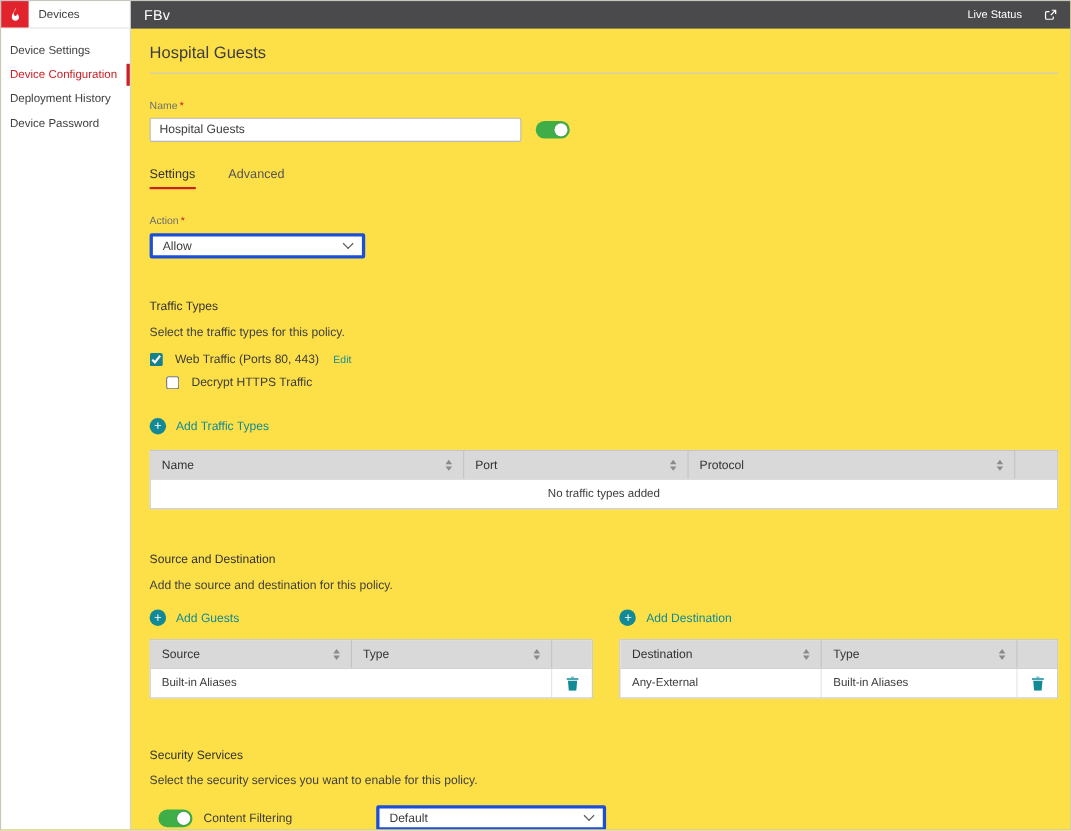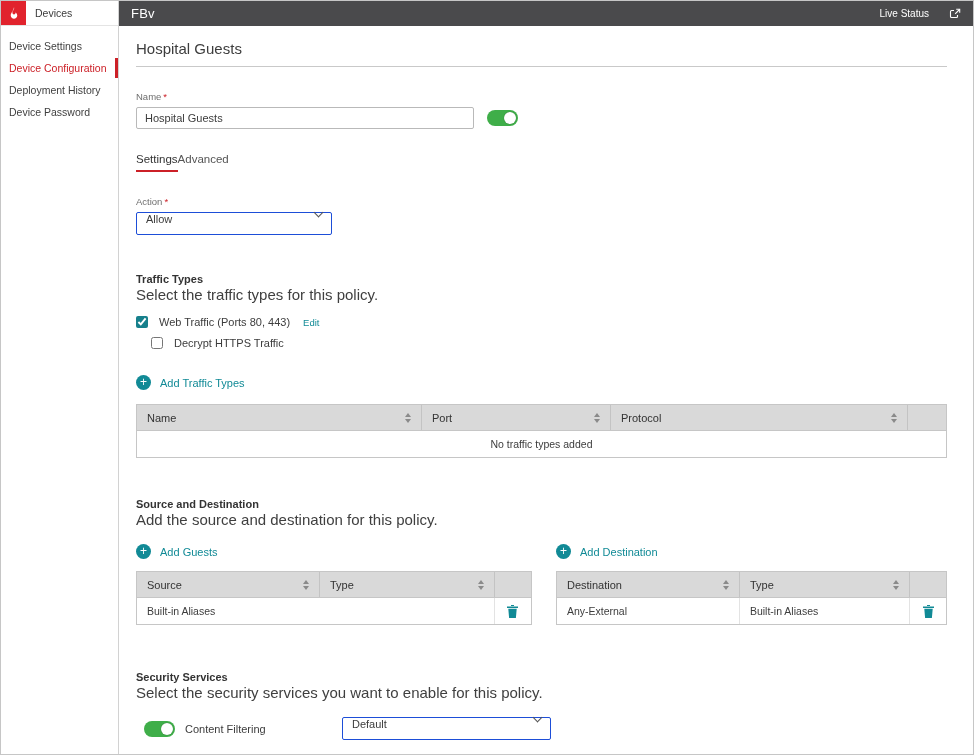--- a/index.html
+++ b/index.html
@@ -1,61 +1,61 @@
 <!DOCTYPE html>
 <html style="--accent-red: #cc2027; --logo-red: #e1232d; --teal: #118a96; --green: #3fae49; --topbar-bg: #4a4a4c; --table-header-bg: #d9d9d9;"><head>
 <meta charset="utf-8">
 <style>
   *{box-sizing:border-box;margin:0;padding:0}
   html,body{background:#eaeaea}
   body{font-family:"Liberation Sans","DejaVu Sans",sans-serif}
-  .app{width:974px;height:755px;display:flex;background:#ffffff;border:1px solid #c6c6c6;overflow:hidden}
+  .app{width:974px;height:755px;display:flex;background:#fde047;border:1px solid #c6c6c6;overflow:hidden}
 
   
   .sidebar{flex:0 0 118px;width:118px;border-right:1px solid #d2d2d2;display:flex;flex-direction:column;background:#fff}
   .sidebar-header{height:25px;flex:0 0 25px;display:flex;align-items:stretch;border-bottom:1px solid #e4e4e4}
   .logo{flex:0 0 25px;width:25px;background:var(--logo-red,#e1232d);display:flex;align-items:center;justify-content:center;cursor:pointer}
   .sidebar-header-label{font-size:10.5px;color:#3c3c3c;display:flex;align-items:center;padding-left:9px}
   .nav{padding-top:9px}
   .nav-item{font-size:10.5px;color:#3f3f3f;padding:5px 8px;cursor:pointer;position:relative}
   .nav-item.active{color:var(--accent-red,#cc2027)}
   .nav-item.active::after{content:"";position:absolute;right:0;top:1px;bottom:1px;width:3px;background:var(--accent-red,#cc2027)}
 
   
   .main{flex:1;display:flex;flex-direction:column;min-width:0}
   .topbar{height:25px;flex:0 0 25px;background:var(--topbar-bg,#4a4a4c);color:#fff;display:flex;align-items:center;padding:0 12px}
   .topbar-title{font-size:13px;letter-spacing:.2px}
   .topbar-spacer{flex:1}
   .live-status{display:flex;align-items:center;gap:20px;font-size:10px;color:#fff;cursor:pointer}
 
   
-  .content{flex:1;padding:14px 26px 0 17px;overflow:hidden}
+  .content{flex:1;padding:14px 11px 0 17px;overflow:hidden}
   .page-title{font-size:15px;font-weight:400;color:#3d3d3d}
   .title-rule{border:none;border-top:1px solid #c9c9c9;margin-top:9px}
 
   .field-label{font-size:9.5px;color:#6e6e6e;margin-top:24px}
   .req{color:var(--accent-red,#cc2027);margin-left:2px}
   .name-row{display:flex;align-items:center;gap:13px;margin-top:5px}
   .text-input{width:338px;height:22px;border:1px solid #b9b9b9;border-radius:2px;padding:0 8px;font-size:11px;color:#3c3c3c;font-family:inherit;outline:none}
 
   .toggle{width:31px;height:16px;border-radius:9px;background:var(--green,#3fae49);position:relative;display:inline-block;cursor:pointer;flex:0 0 auto}
   .toggle .knob{position:absolute;right:2px;top:2px;width:12px;height:12px;border-radius:50%;background:#fff;box-shadow:0 0 1px rgba(0,0,0,.45)}
 
-  .tabs{display:flex;margin-top:24px}
+  .tabs{display:flex;gap:30px;margin-top:24px}
   .tab{font-size:11.5px;color:#555;padding-bottom:5px;cursor:pointer}
   .tab.active{color:#333;border-bottom:2px solid var(--accent-red,#cc2027)}
 
-  .select-box{width:196px;height:23px;border:1px solid #1d4ed8;border-radius:2px;display:flex;align-items:flex-start;justify-content:space-between;padding:0 9px;font-size:11px;color:#3c3c3c;margin-top:5px;cursor:pointer;background:#fff}
+  .select-box{width:196px;height:23px;border:3px solid #1d4ed8;border-radius:2px;display:flex;align-items:center;justify-content:space-between;padding:0 9px;font-size:11px;color:#3c3c3c;margin-top:5px;cursor:pointer;background:#fff}
   .chevron{width:7px;height:7px;border-right:1.5px solid #555;border-bottom:1.5px solid #555;transform:rotate(45deg);margin-top:-4px;flex:0 0 auto}
 
   .section-traffic{margin-top:38px}
   .section-sd{margin-top:40px}
   .section-security{margin-top:46px}
-  .section-heading{font-size:11px;font-weight:bold;color:#333}
-  .section-desc{font-size:15px;color:#3f3f3f;margin-top:1px}
+  .section-heading{font-size:11px;font-weight:normal;color:#333}
+  .section-desc{font-size:11px;color:#3f3f3f;margin-top:11px}
 
   .check-row{display:flex;align-items:flex-end;gap:11px;margin-top:13px;font-size:11px;color:#3c3c3c}
   .check-row input{width:12px;height:12px;accent-color:#16808c;margin:0;cursor:pointer}
   .check-row.indent{margin-left:15px;margin-top:9px}
   .edit-link{font-size:9.5px;color:var(--teal,#118a96);margin-left:2px;cursor:pointer}
 
   .add-row{display:flex;align-items:center;gap:9px;margin-top:26px;cursor:pointer;width:max-content}
   .plus-icon{width:15px;height:15px;border-radius:50%;background:var(--teal,#118a96);color:#fff;display:flex;align-items:center;justify-content:center;font-size:12px;line-height:1;padding-bottom:1px}
   .add-label{font-size:11px;color:var(--teal,#118a96)}
 

